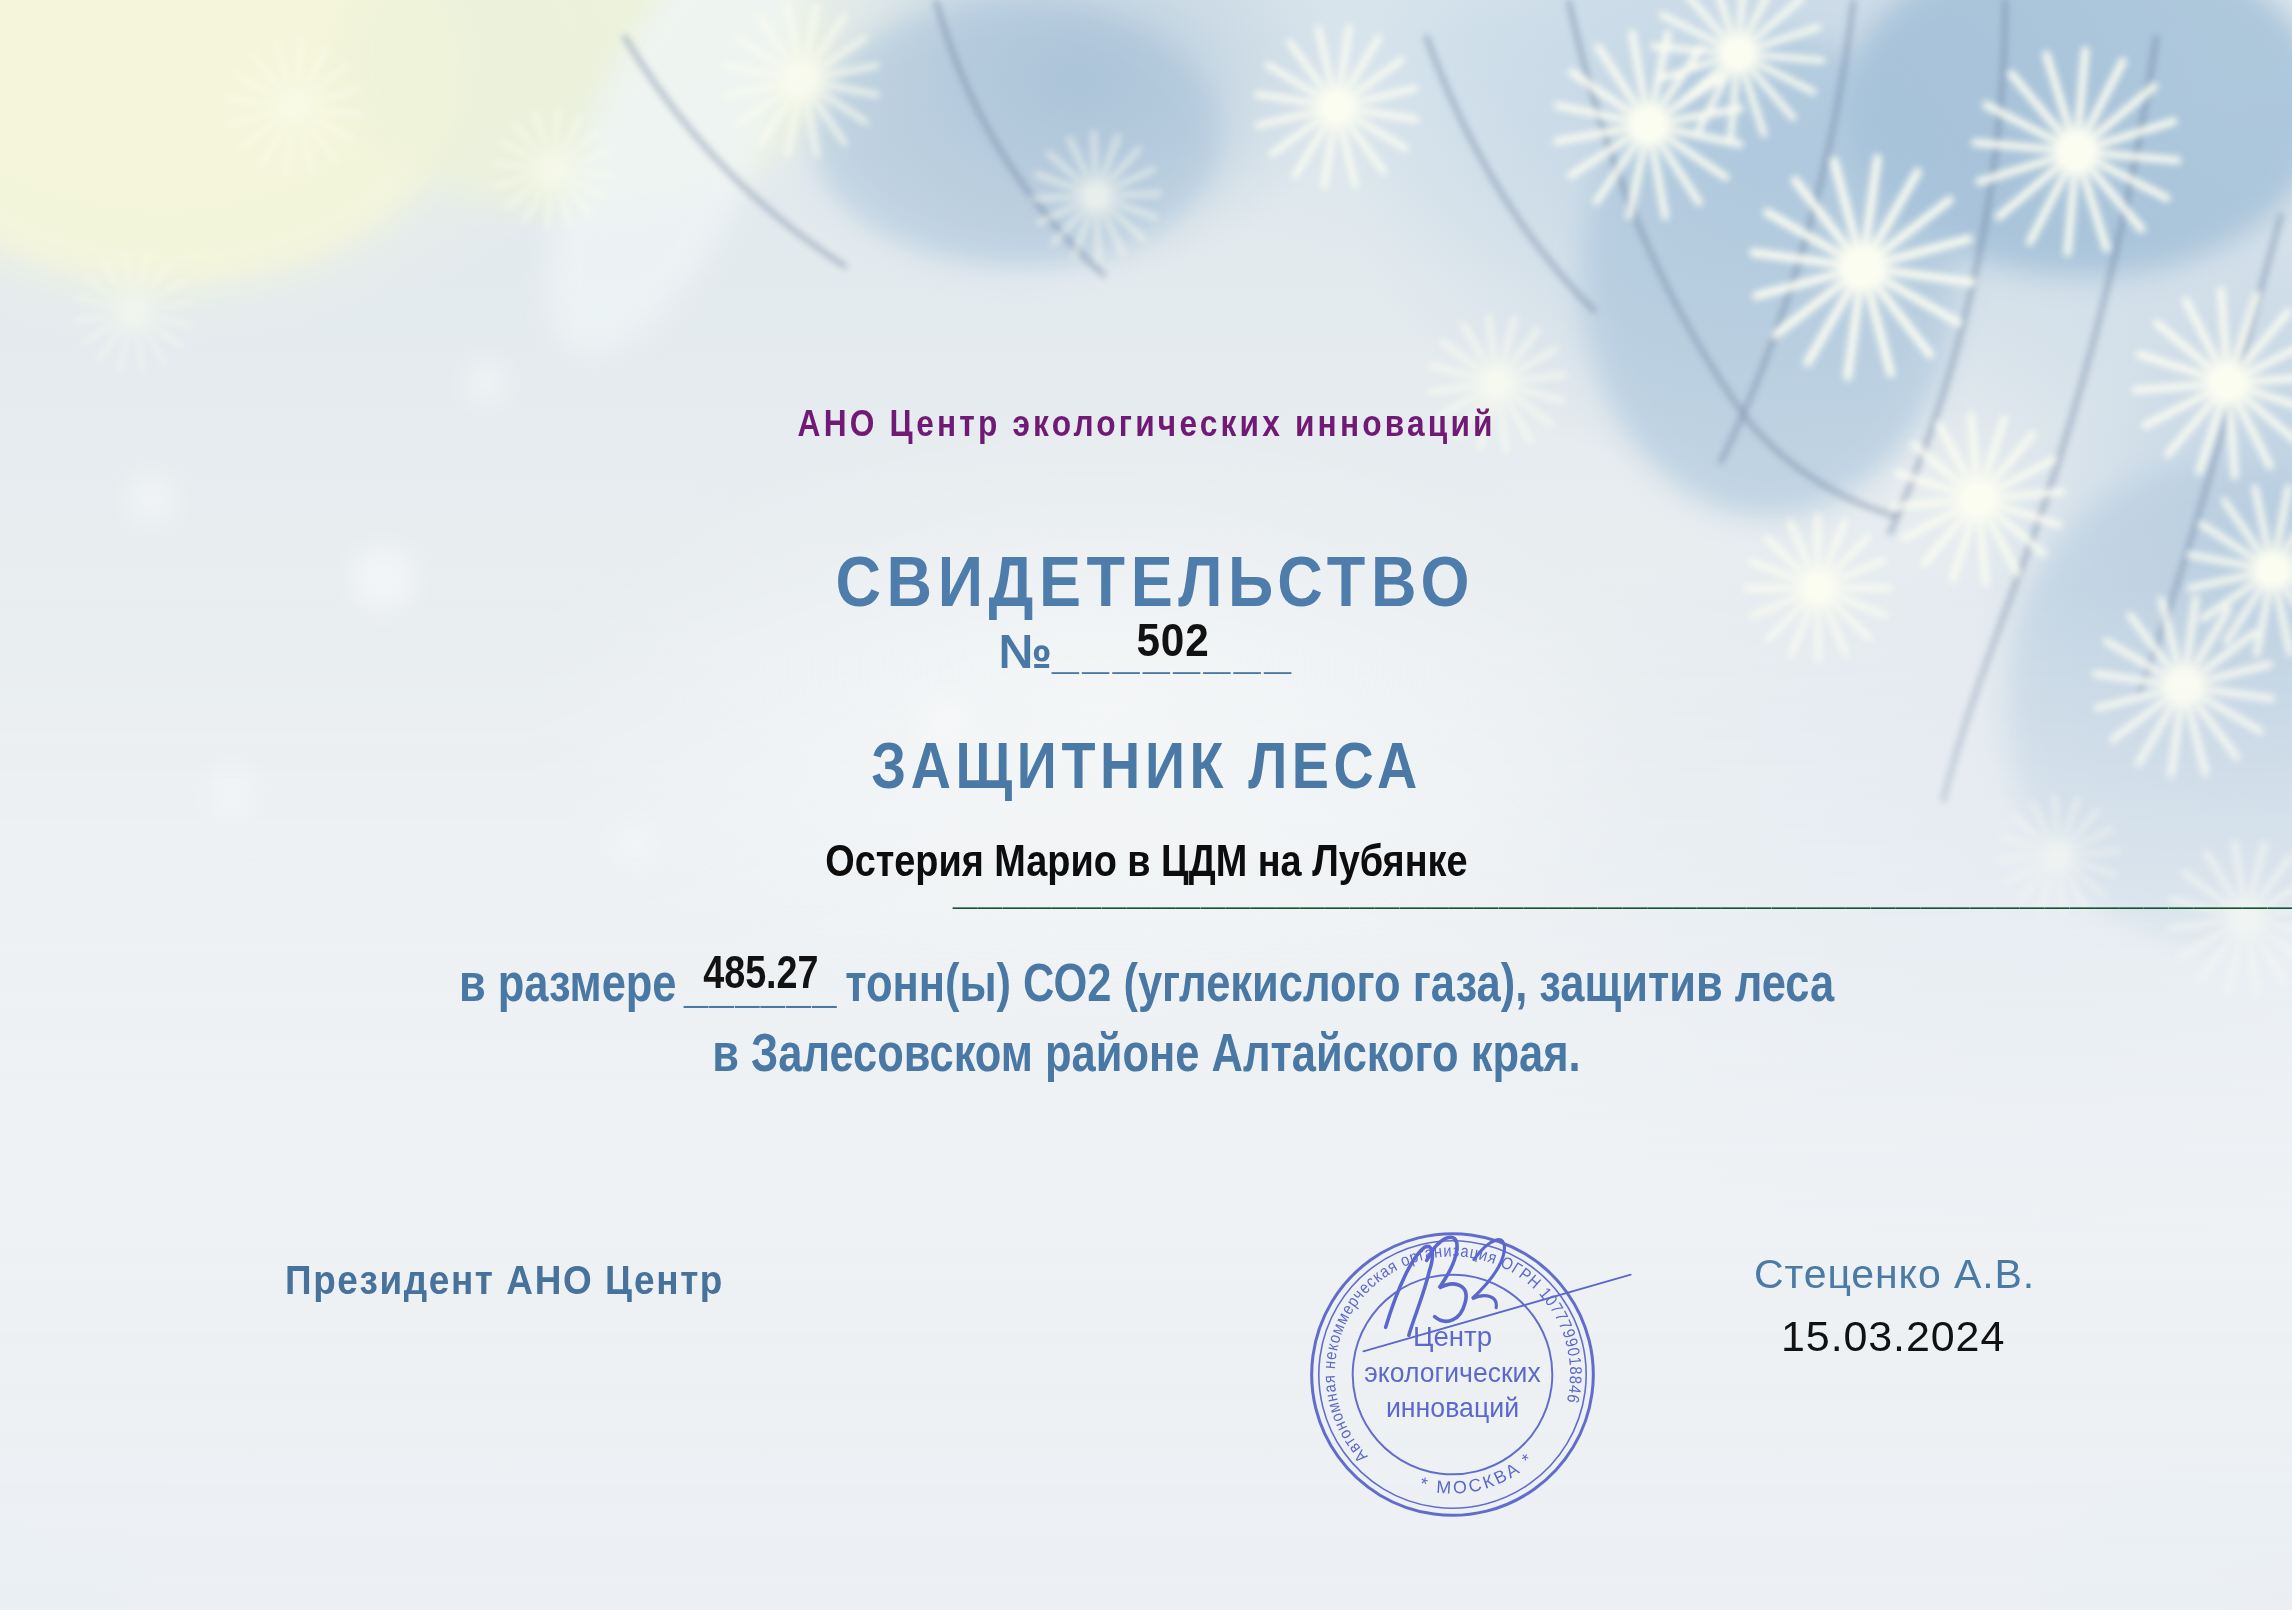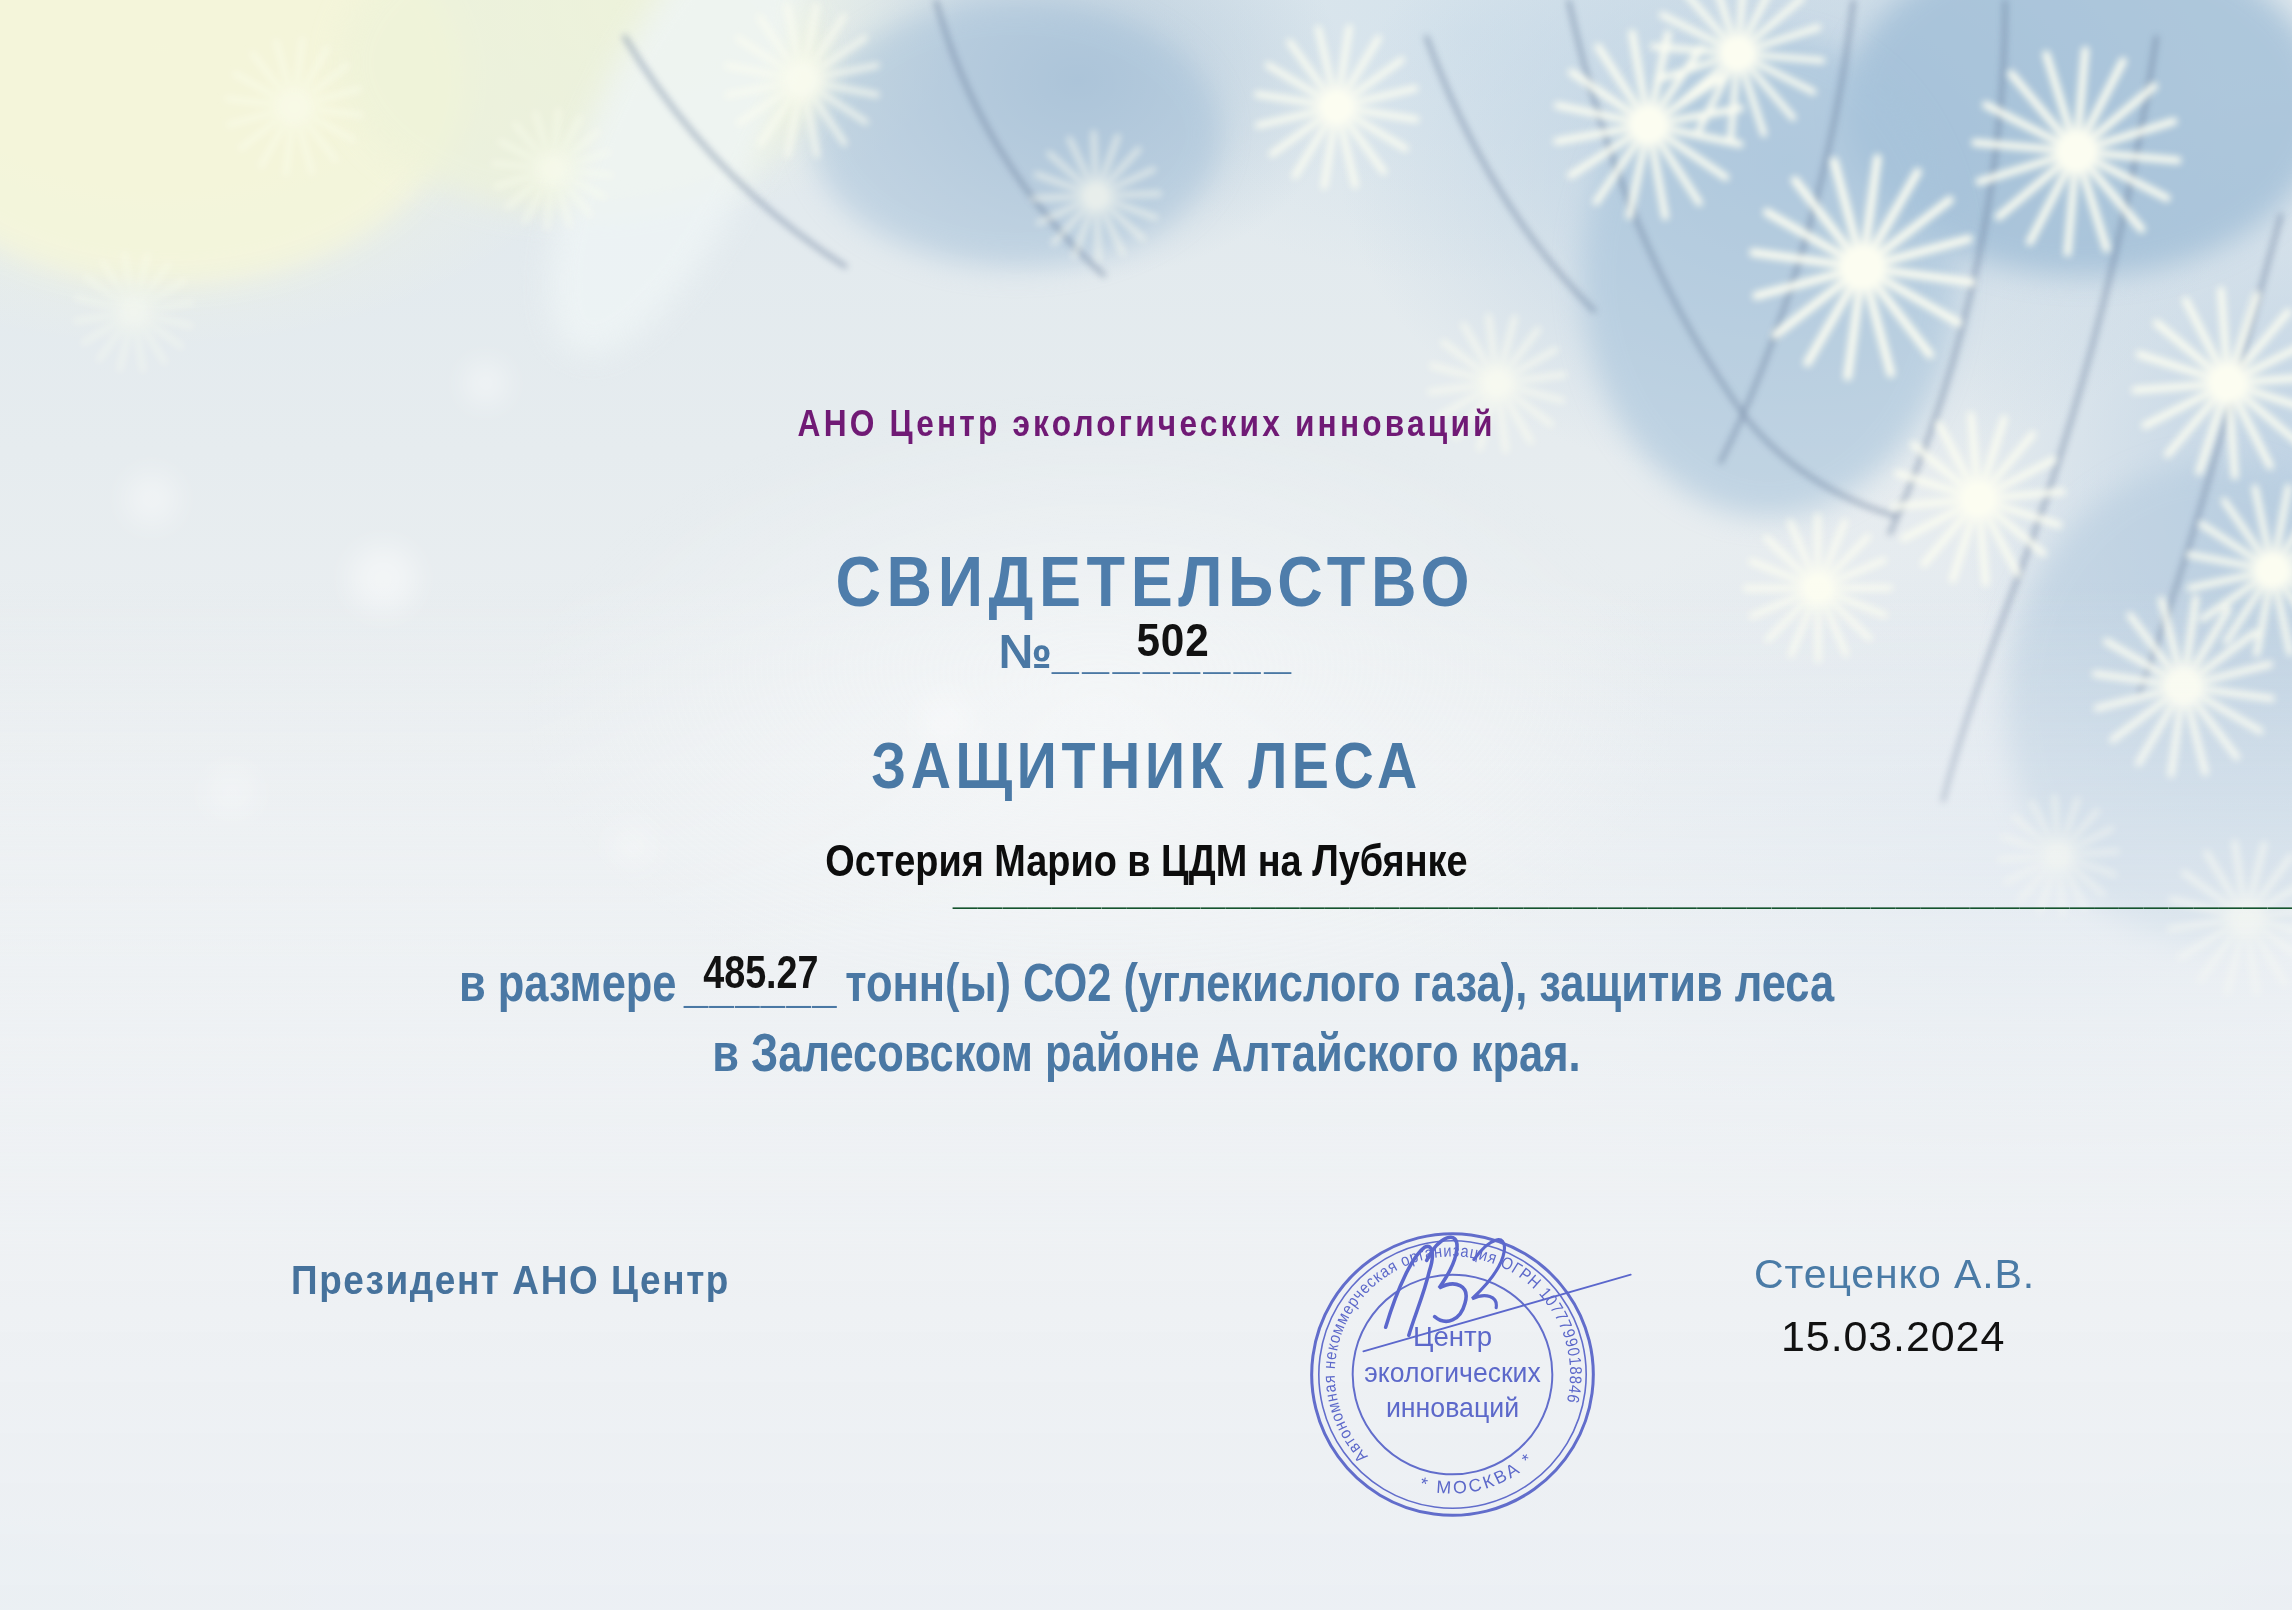--- a/index.html
+++ b/index.html
@@ -58,21 +58,21 @@
   .body-block{top:948px;font-size:53px;font-weight:bold;color:#4a78a4;line-height:70px;}
   .body-line{display:inline-block;transform:scaleX(.82);white-space:nowrap;}
   .amount-wrap{position:relative;display:inline-block;margin:0 9px;}
   .amount-blank{letter-spacing:1.8px;}
   .amount-value{
     position:absolute;left:50%;bottom:10.7px;transform:translateX(-50%);
     font-size:46px;font-weight:600;color:#121212;letter-spacing:0;
   }
   .footer-left{
     position:absolute;left:285px;top:1249px;font-size:41px;font-weight:bold;color:#46729c;
-    letter-spacing:1.8px;line-height:62px;text-align:center;margin-left:6px;
+    letter-spacing:1.8px;line-height:62px;text-align:center;
   }
   .footer-left .cond{transform:scaleX(.9);transform-origin:left;}
   .footer-right{position:absolute;left:1754px;top:1251px;text-align:left;}
   .sig-name{font-size:41px;font-weight:normal;color:#4a7ba6;letter-spacing:0.9px;}
   .sig-date{font-size:43px;font-weight:400;color:#111;letter-spacing:0.9px;margin-top:14.3px;margin-left:27px;}
   svg.stamp{position:absolute;left:1301px;top:1223px;width:303px;height:303px;overflow:visible;}
   .stamp-ring{stroke:#4350c2;fill:none;}
   .stamp-text{fill:#3c4ac0;font-family:"Liberation Sans",sans-serif;}
   .sig-stroke{stroke:#3b49c3;fill:none;stroke-linecap:round;}
 </style>

